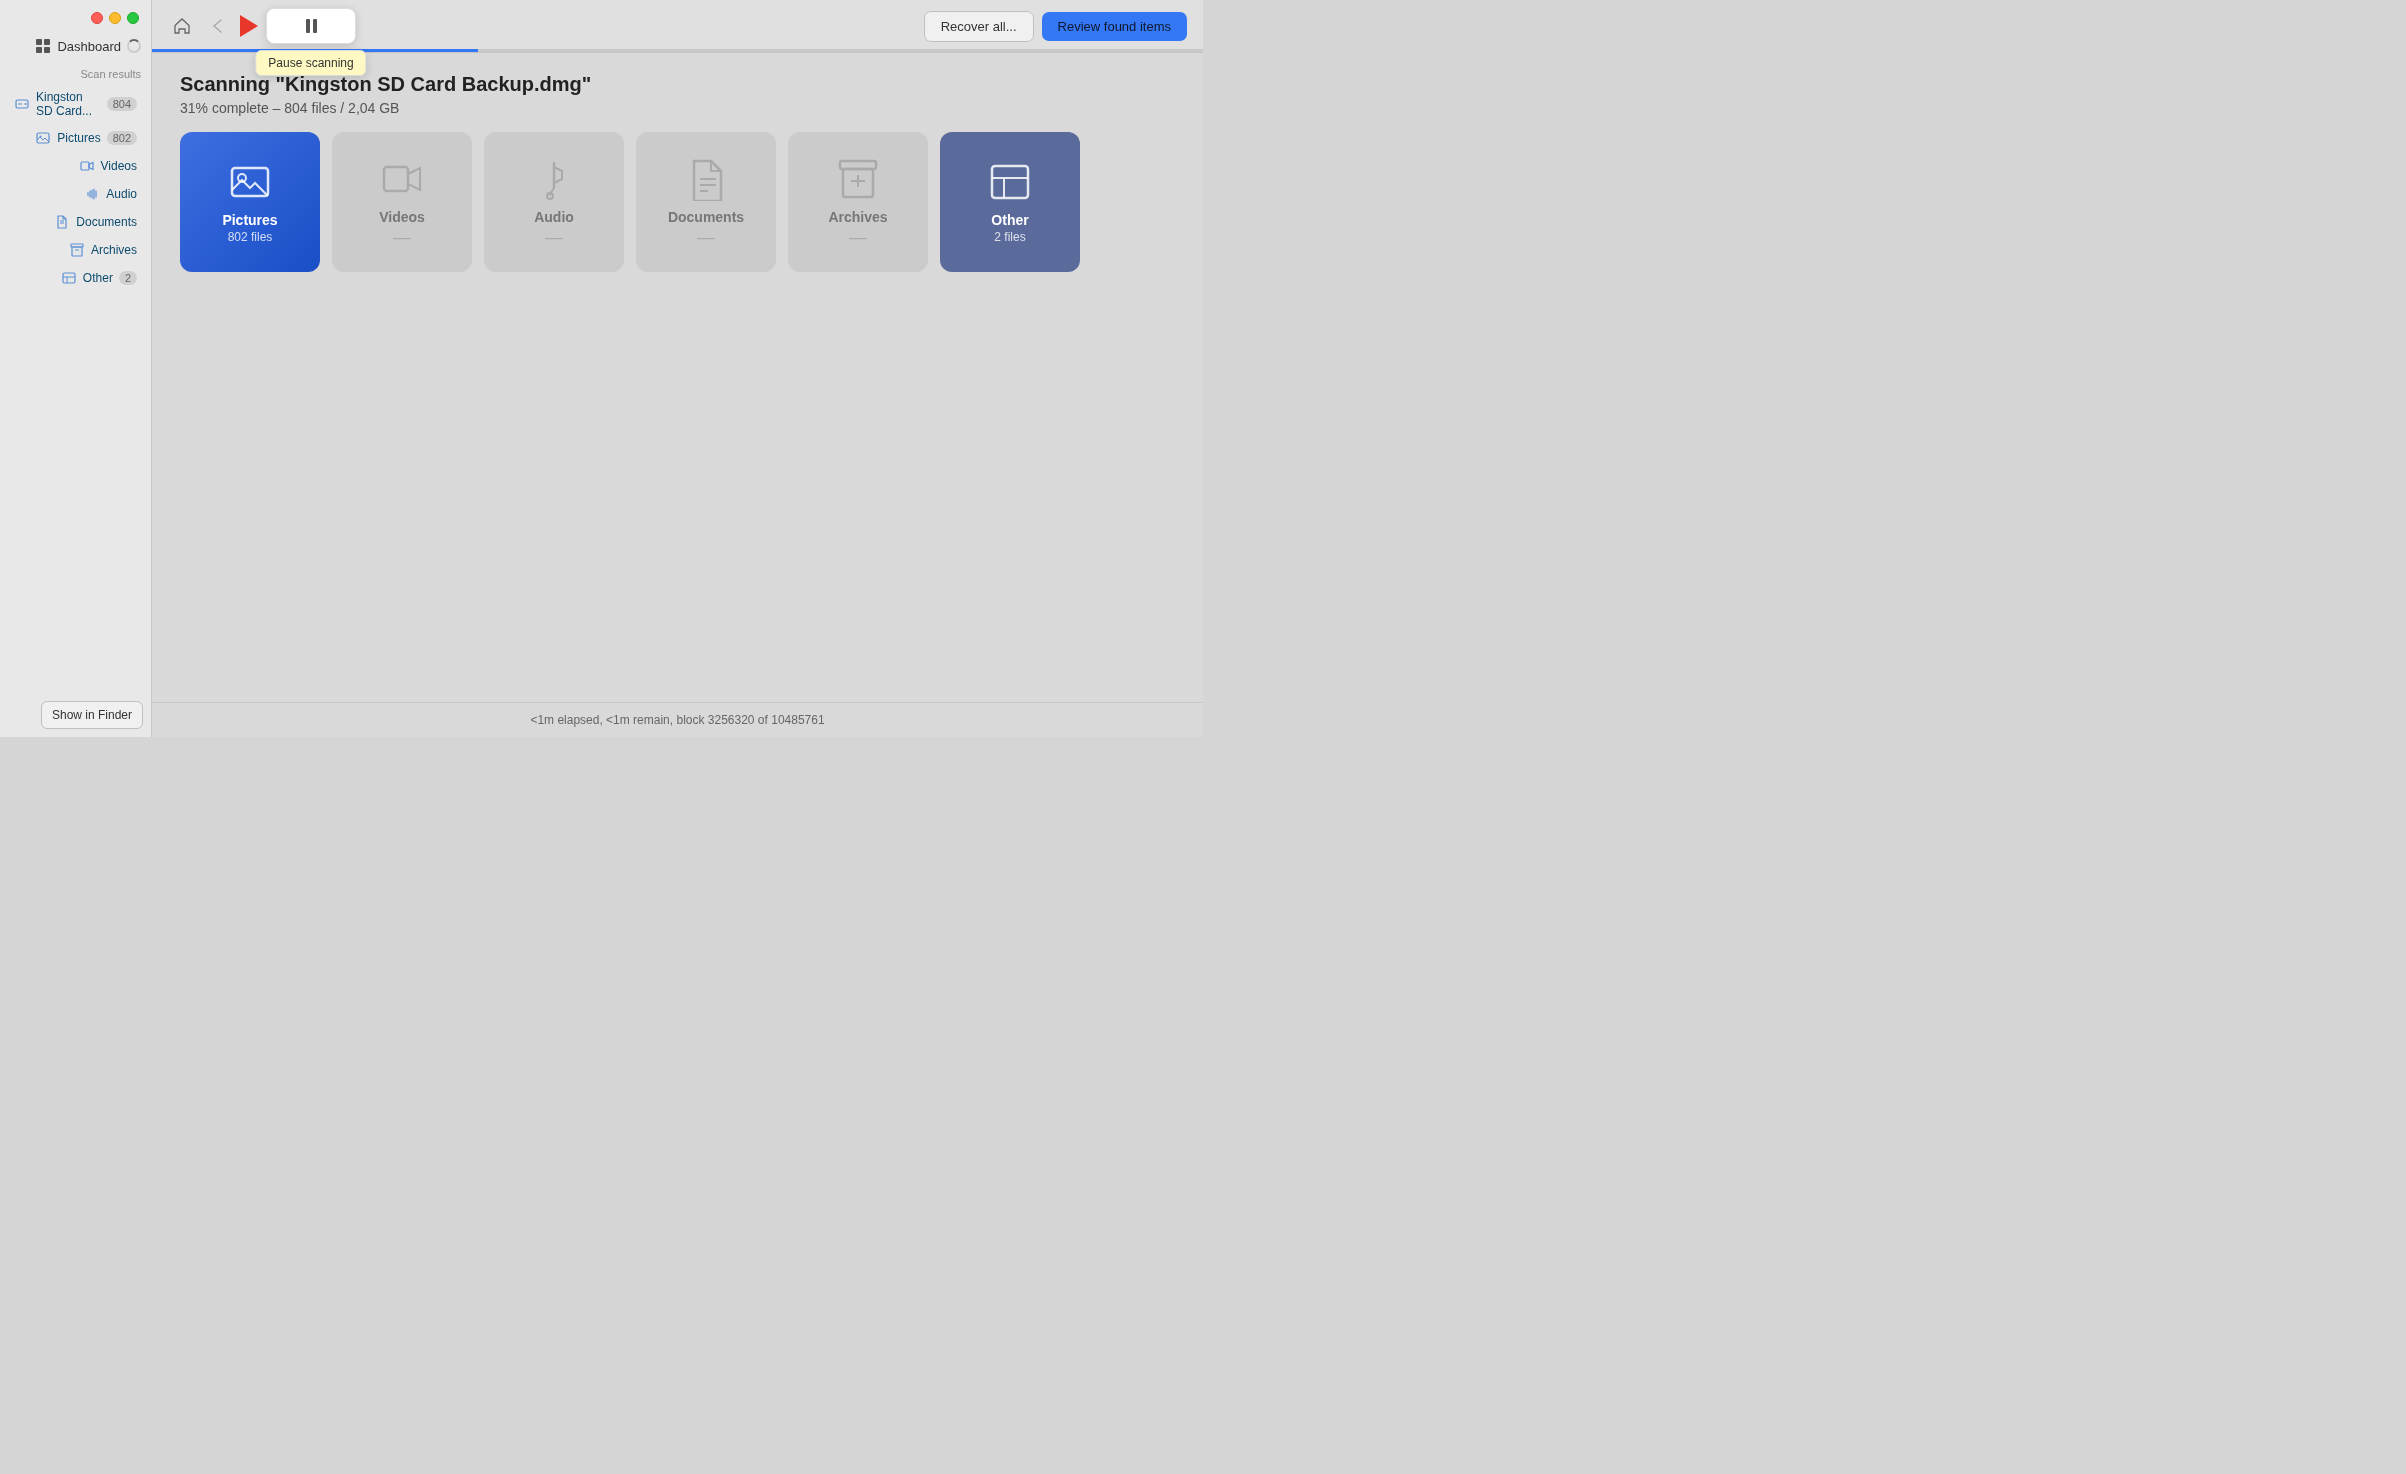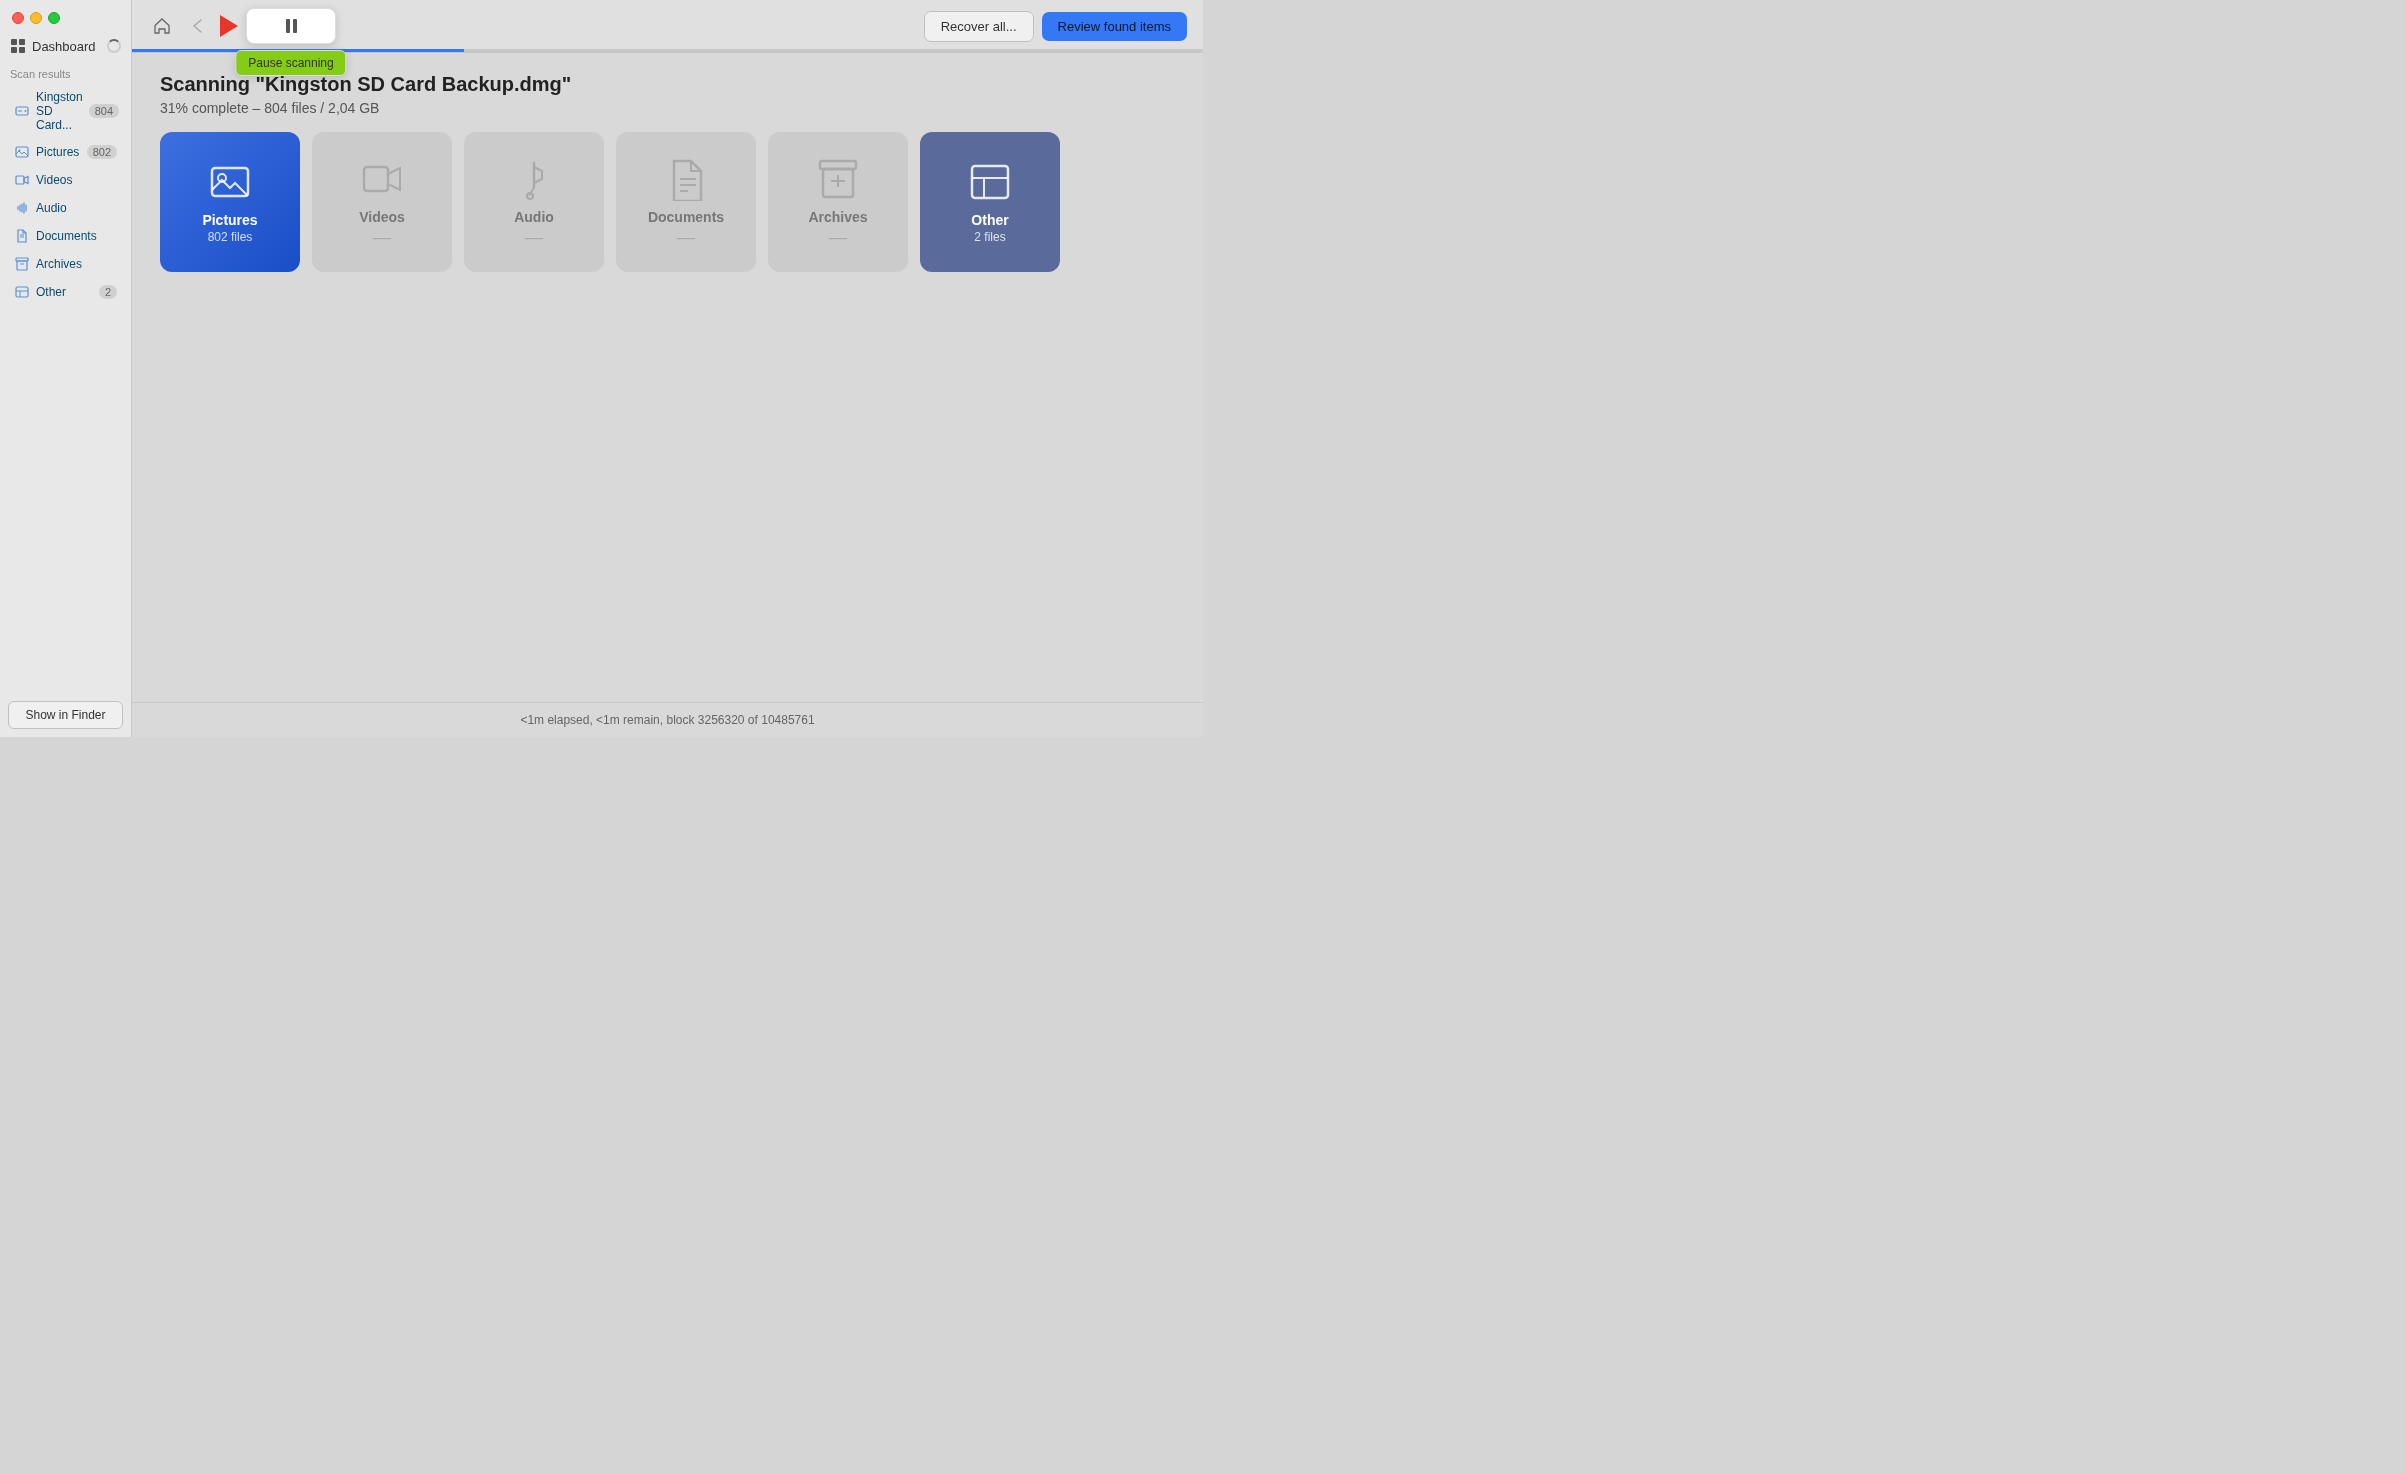--- a/index.html
+++ b/index.html
@@ -7,26 +7,27 @@
       font-family: -apple-system, BlinkMacSystemFont, 'Helvetica Neue', Arial, sans-serif;
       width: 1203px;
       height: 737px;
       display: flex;
       overflow: hidden;
       background: #d5d5d5;
     }
 
     
     .sidebar {
-      width: 132px;
+      width: 152px;
       background: #e8e8e8;
       display: flex;
       flex-direction: column;
       border-right: 1px solid #c8c8c8;
       flex-shrink: 0;
+      align-items: flex-end;
     }
 
     .traffic-lights {
       display: flex;
       align-items: center;
       gap: 6px;
       padding: 12px 12px 8px 12px;
     }
 
     .traffic-light {
@@ -208,21 +209,21 @@
       height: 14px;
       background: #555;
       border-radius: 1px;
     }
 
     .pause-tooltip {
       position: absolute;
       top: 42px;
       left: 50%;
       transform: translateX(-50%);
-      background: #84cc16;
+      background: #fef9c3;
       border: 1px solid #ddd;
       border-radius: 6px;
       padding: 5px 12px;
       font-size: 12px;
       color: #333;
       white-space: nowrap;
       box-shadow: 0 2px 8px rgba(0,0,0,0.15);
       z-index: 100;
     }
 

